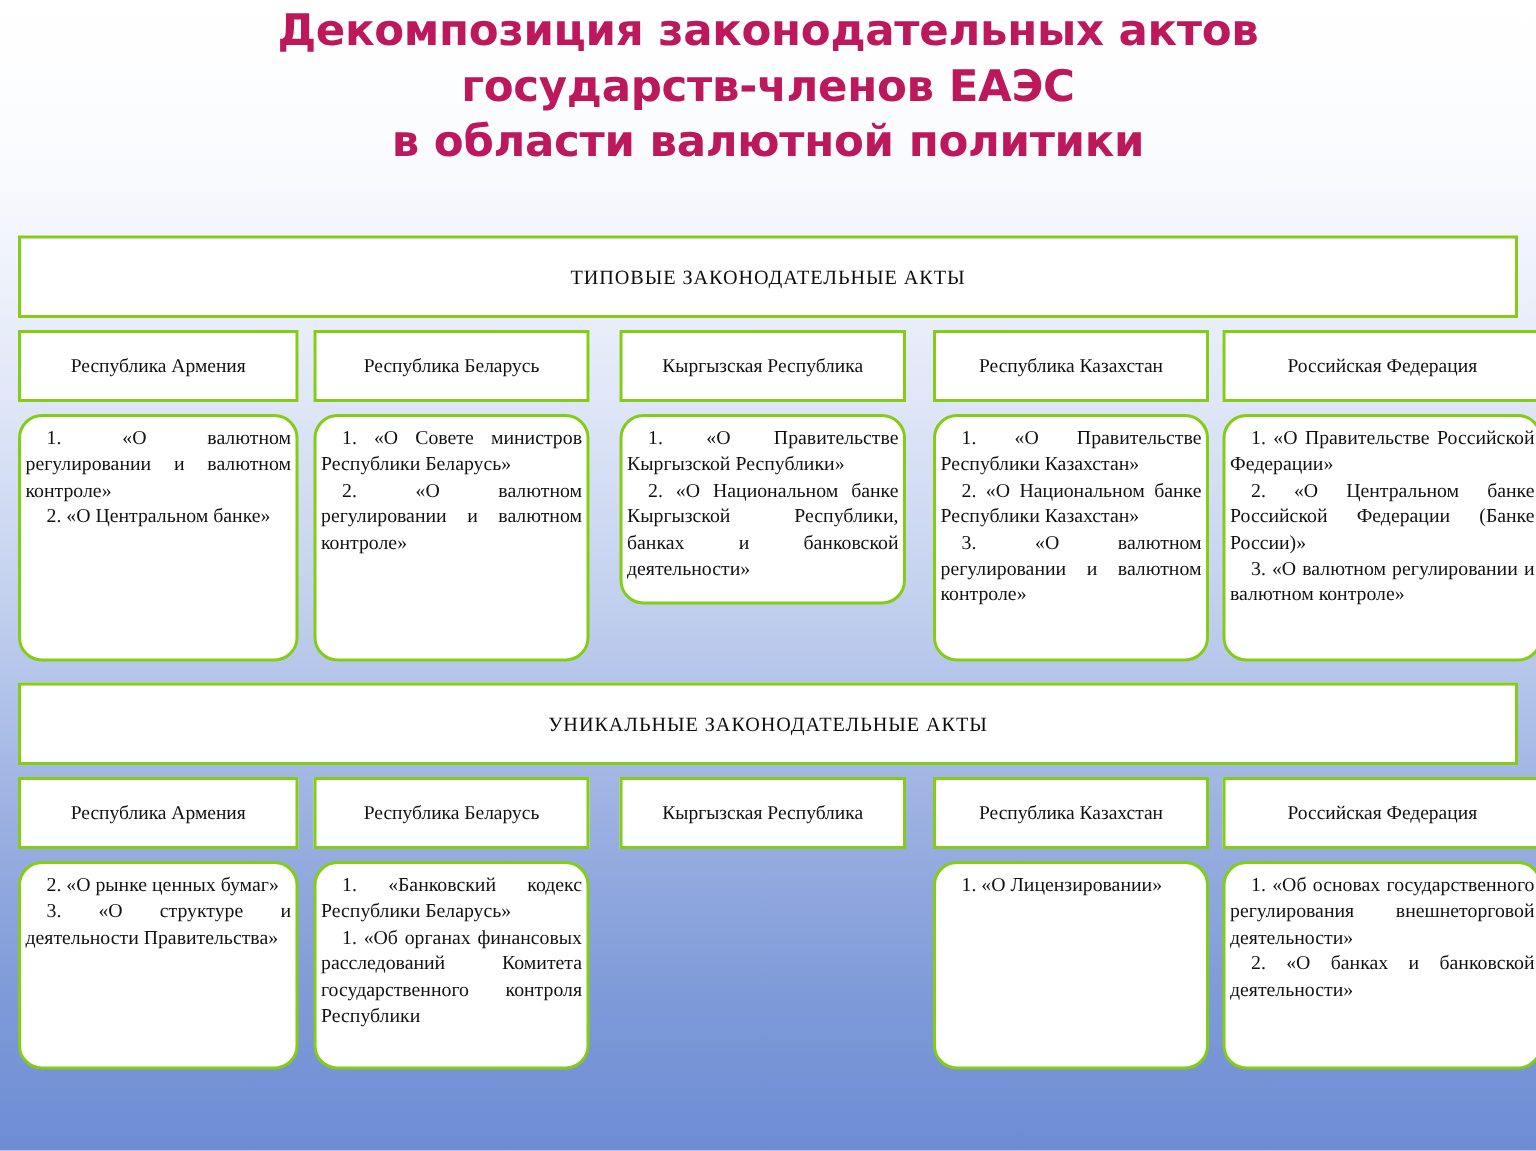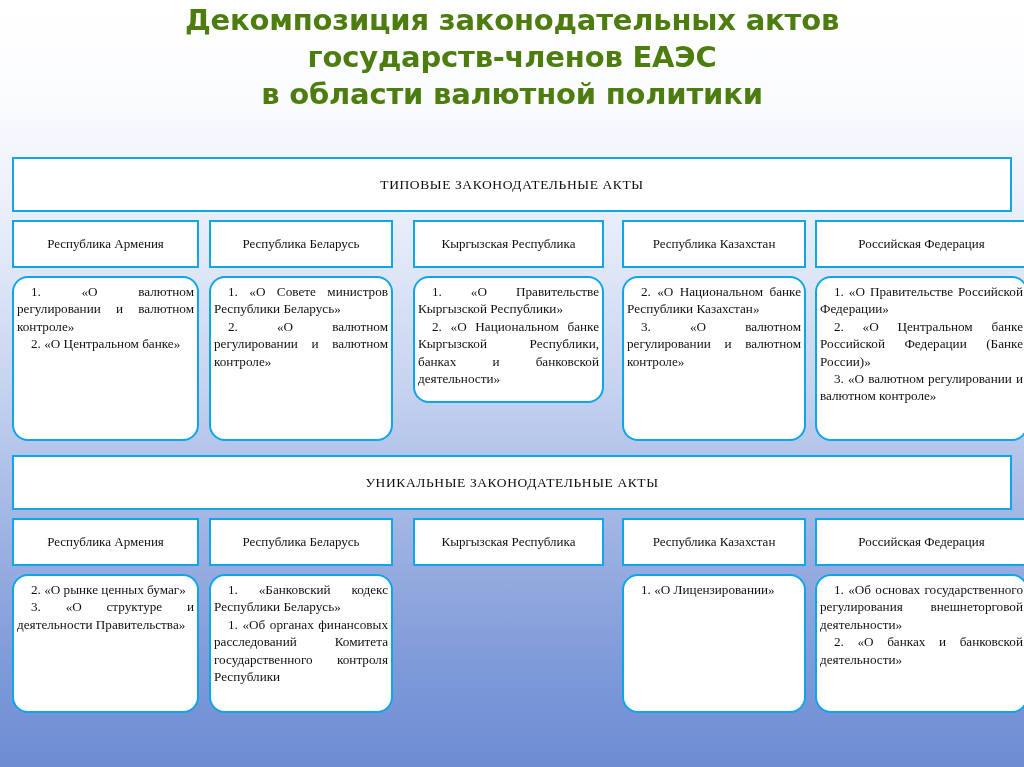--- a/index.html
+++ b/index.html
@@ -31,38 +31,38 @@
     left: 0;
     top: 2px;
     width: 1024px;
     text-align: center;
   }
   .title-line {
     font-family: "DejaVu Sans", "Liberation Sans", sans-serif;
     font-weight: bold;
     font-size: 29px;
     line-height: 37px;
-    color: #4d7c0f;
+    color: #be185d;
     letter-spacing: -0.2px;
     white-space: nowrap;
   }
 
   
   .diagram {
     position: absolute;
     left: 0;
     top: 0;
     width: 1024px;
     height: 767px;
   }
 
   .node {
     position: absolute;
     background: #ffffff;
-    border: 2px solid #0ea5e9;
+    border: 2px solid #84cc16;
     box-sizing: border-box;
   }
 
   
   .banner {
     display: flex;
     align-items: center;
     justify-content: center;
   }
   .banner-text {
@@ -152,20 +152,21 @@
       </ol>
     </div>
   <div class="node acts" style="left:413px; top:276px; width:191px; height:127px;">
       <ol>
         <li>1. «О Правительстве Кыргызской Республики»</li>
         <li>2. «О Национальном банке Кыргызской Республики, банках и банковской деятельности»</li>
       </ol>
     </div>
   <div class="node acts" style="left:622px; top:276px; width:184px; height:165px;">
       <ol>
+        <li>1. «О Правительстве Республики Казахстан»</li>
         <li>2. «О Национальном банке Республики Казахстан»</li>
         <li>3. «О валютном регулировании и валютном контроле»</li>
       </ol>
     </div>
   <div class="node acts" style="left:815px; top:276px; width:213px; height:165px;">
       <ol>
         <li>1. «О Правительстве Российской Федерации»</li>
         <li>2. «О Центральном банке Российской Федерации (Банке России)»</li>
         <li>3. «О валютном регулировании и валютном контроле»</li>
       </ol>

